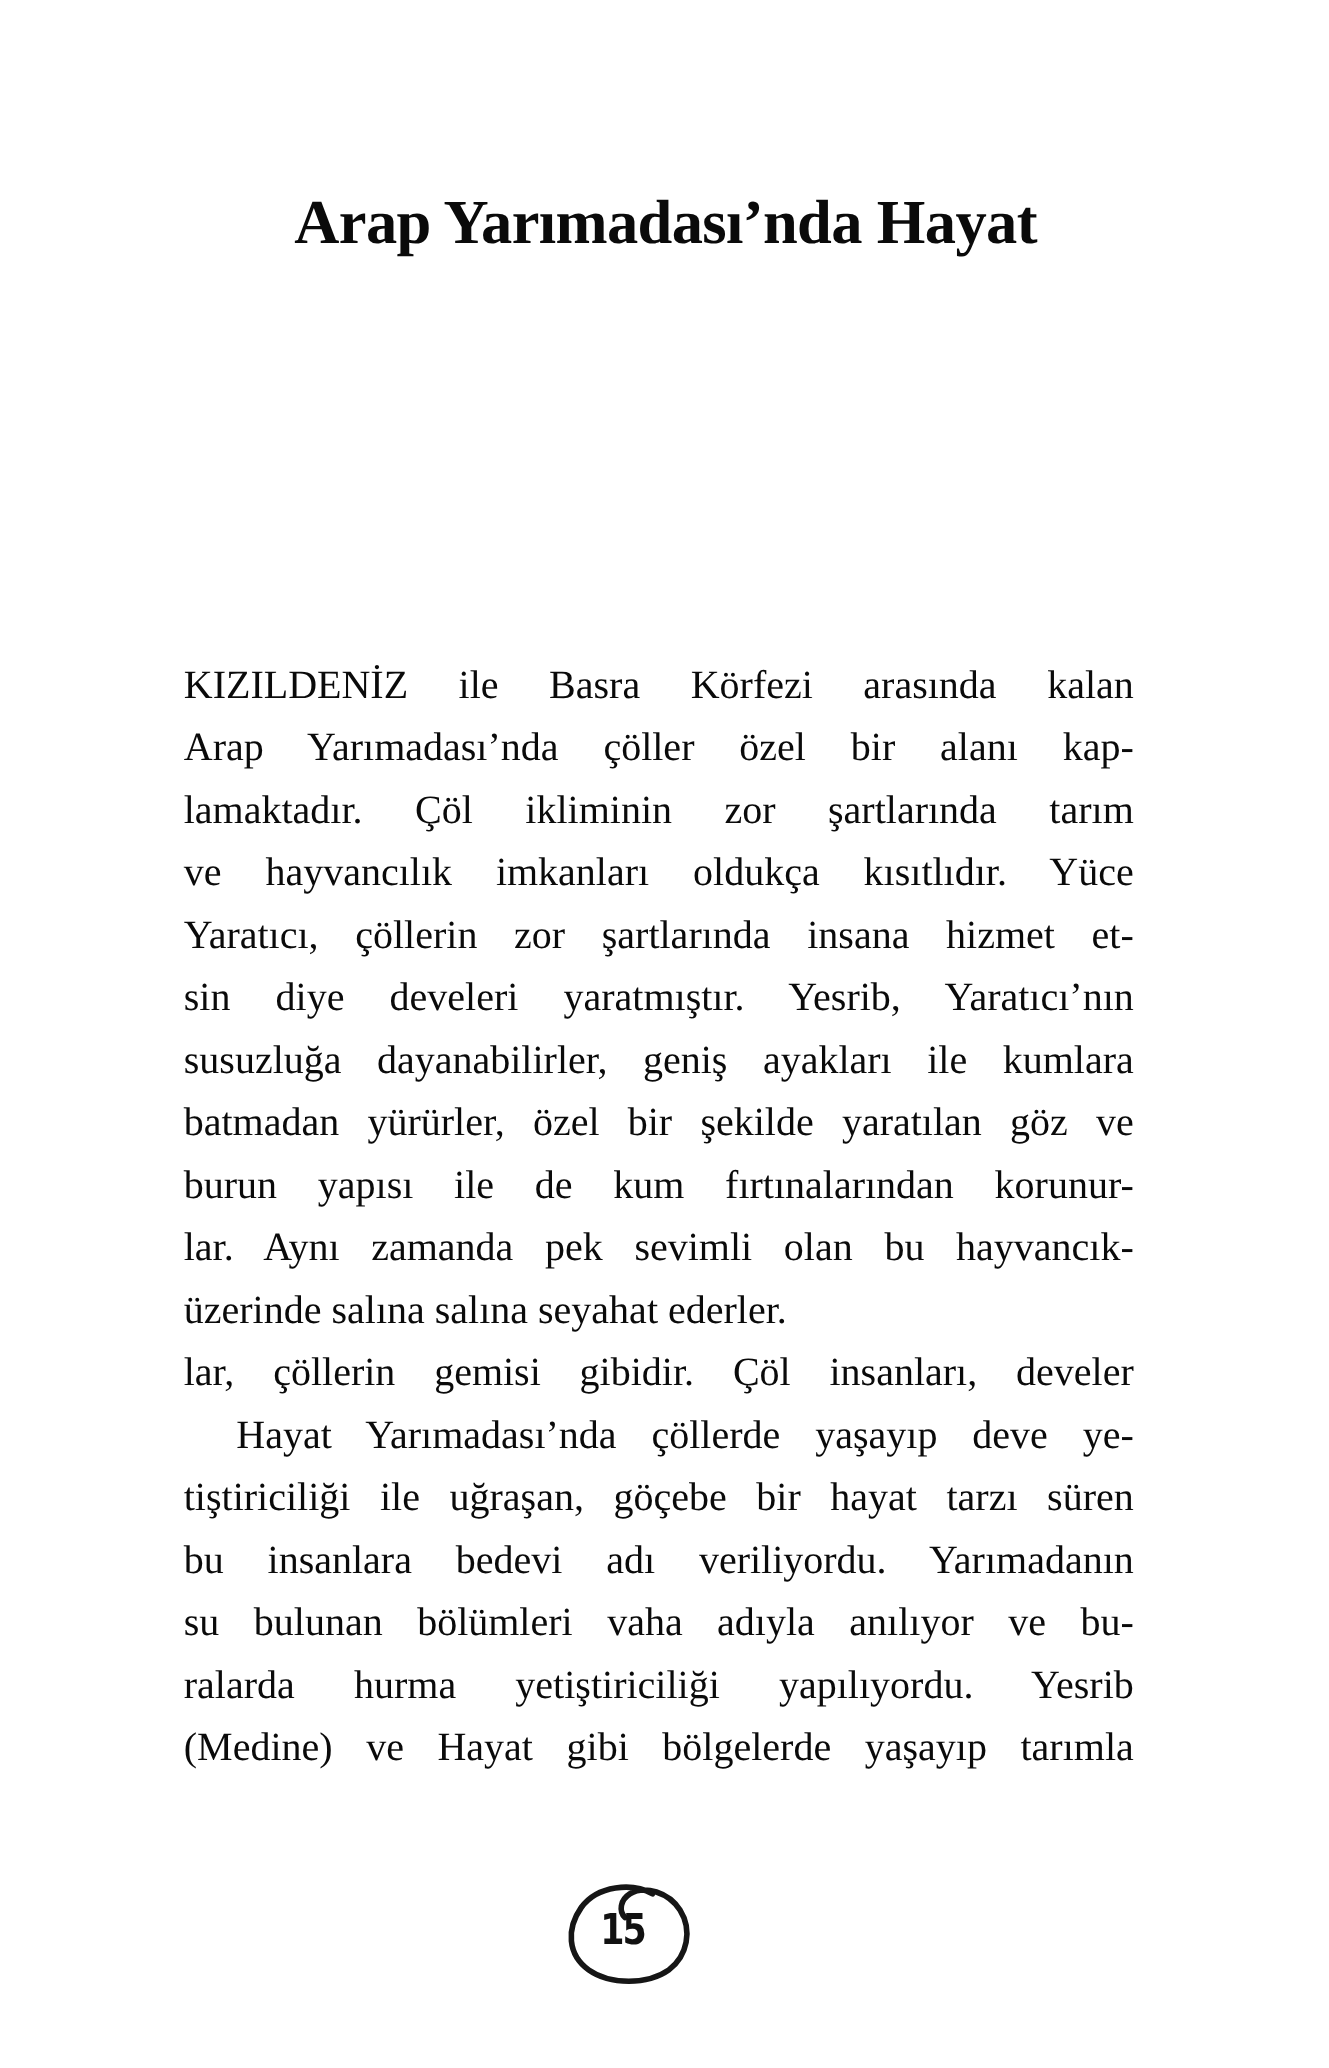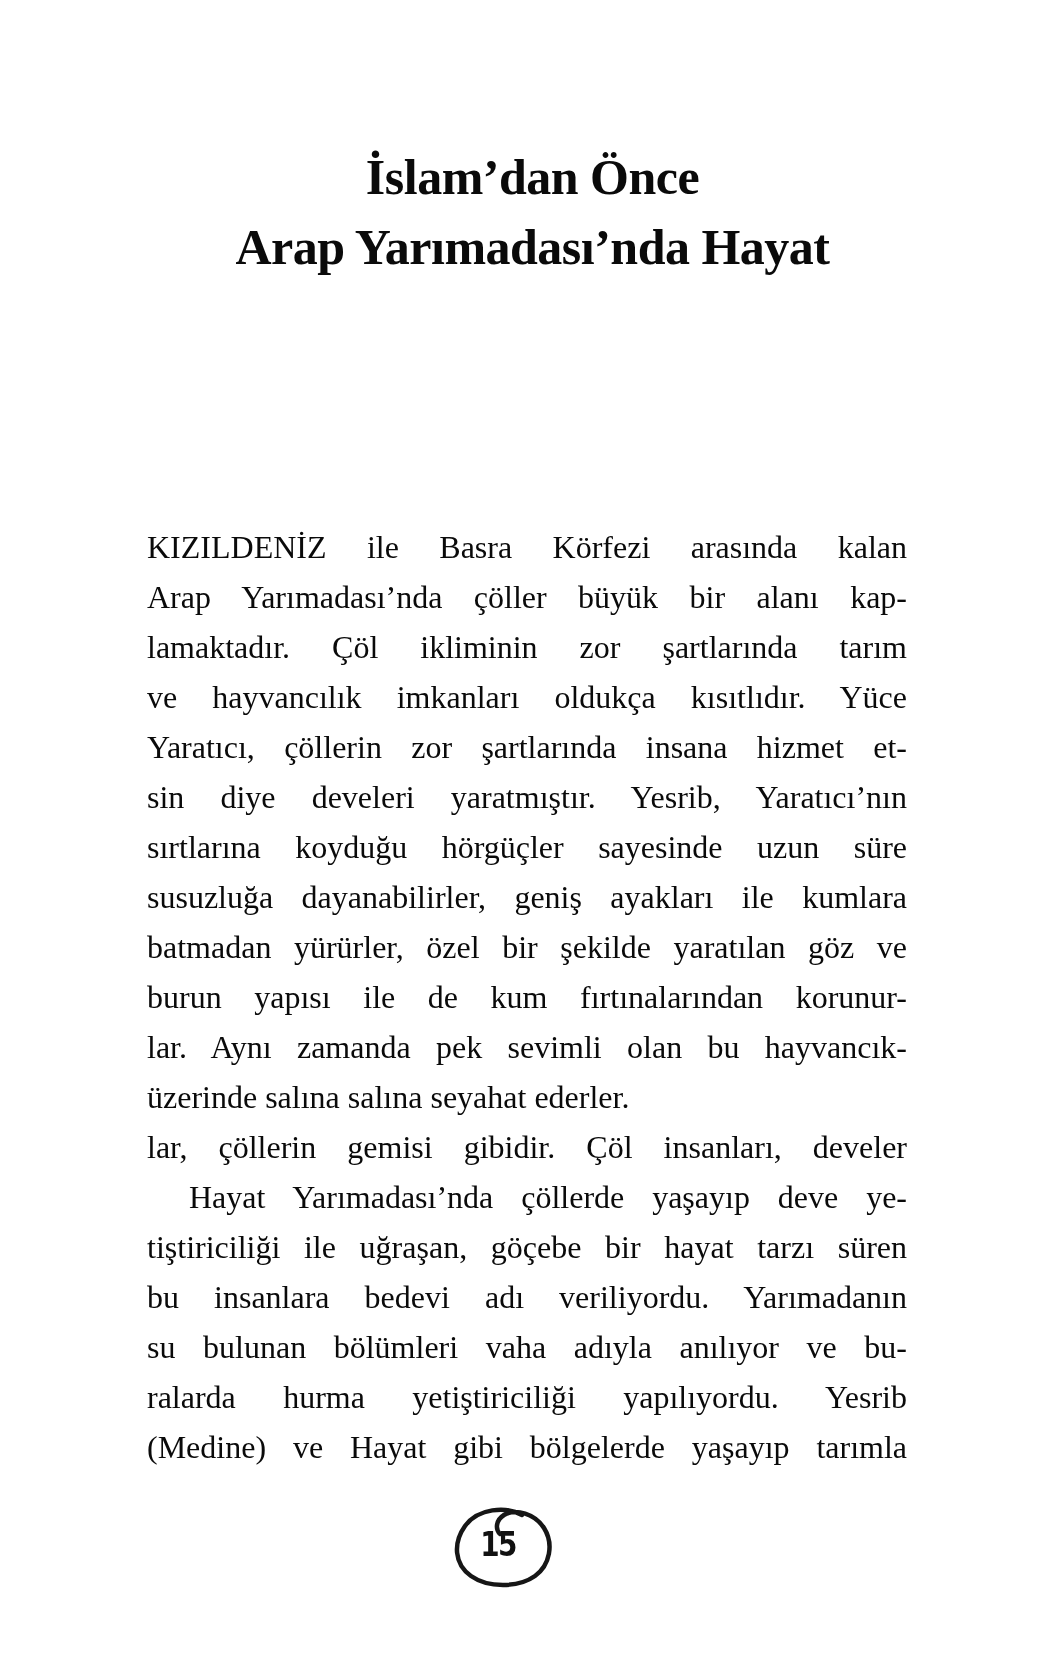--- a/index.html
+++ b/index.html
@@ -60,32 +60,30 @@
     color:#111;
     transform:scaleX(0.82);
   }
 </style>
 </head>
 <body>
 
 <div class="page">
 
   <div class="chapter-title">
-    <div>İslam’dan Önce</div>
     <div>Arap Yarımadası’nda Hayat</div>
   </div>
 
   <div class="body-text">
       <div class="bodyline">KIZILDENİZ ile Basra Körfezi arasında kalan</div>
-      <div class="bodyline">Arap Yarımadası’nda çöller büyük bir alanı kap-</div>
+      <div class="bodyline">Arap Yarımadası’nda çöller özel bir alanı kap-</div>
       <div class="bodyline">lamaktadır. Çöl ikliminin zor şartlarında tarım</div>
       <div class="bodyline">ve hayvancılık imkanları oldukça kısıtlıdır. Yüce</div>
       <div class="bodyline">Yaratıcı, çöllerin zor şartlarında insana hizmet et-</div>
       <div class="bodyline">sin diye develeri yaratmıştır. Yesrib, Yaratıcı’nın</div>
-      <div class="bodyline">sırtlarına koyduğu hörgüçler sayesinde uzun süre</div>
       <div class="bodyline">susuzluğa dayanabilirler, geniş ayakları ile kumlara</div>
       <div class="bodyline">batmadan yürürler, özel bir şekilde yaratılan göz ve</div>
       <div class="bodyline">burun yapısı ile de kum fırtınalarından korunur-</div>
       <div class="bodyline">lar. Aynı zamanda pek sevimli olan bu hayvancık-</div>
       <div class="bodyline lastline">üzerinde salına salına seyahat ederler.</div>
       <div class="bodyline">lar, çöllerin gemisi gibidir. Çöl insanları, develer</div>
       <div class="bodyline indent">Hayat Yarımadası’nda çöllerde yaşayıp deve ye-</div>
       <div class="bodyline">tiştiriciliği ile uğraşan, göçebe bir hayat tarzı süren</div>
       <div class="bodyline">bu insanlara bedevi adı veriliyordu. Yarımadanın</div>
       <div class="bodyline">su bulunan bölümleri vaha adıyla anılıyor ve bu-</div>

